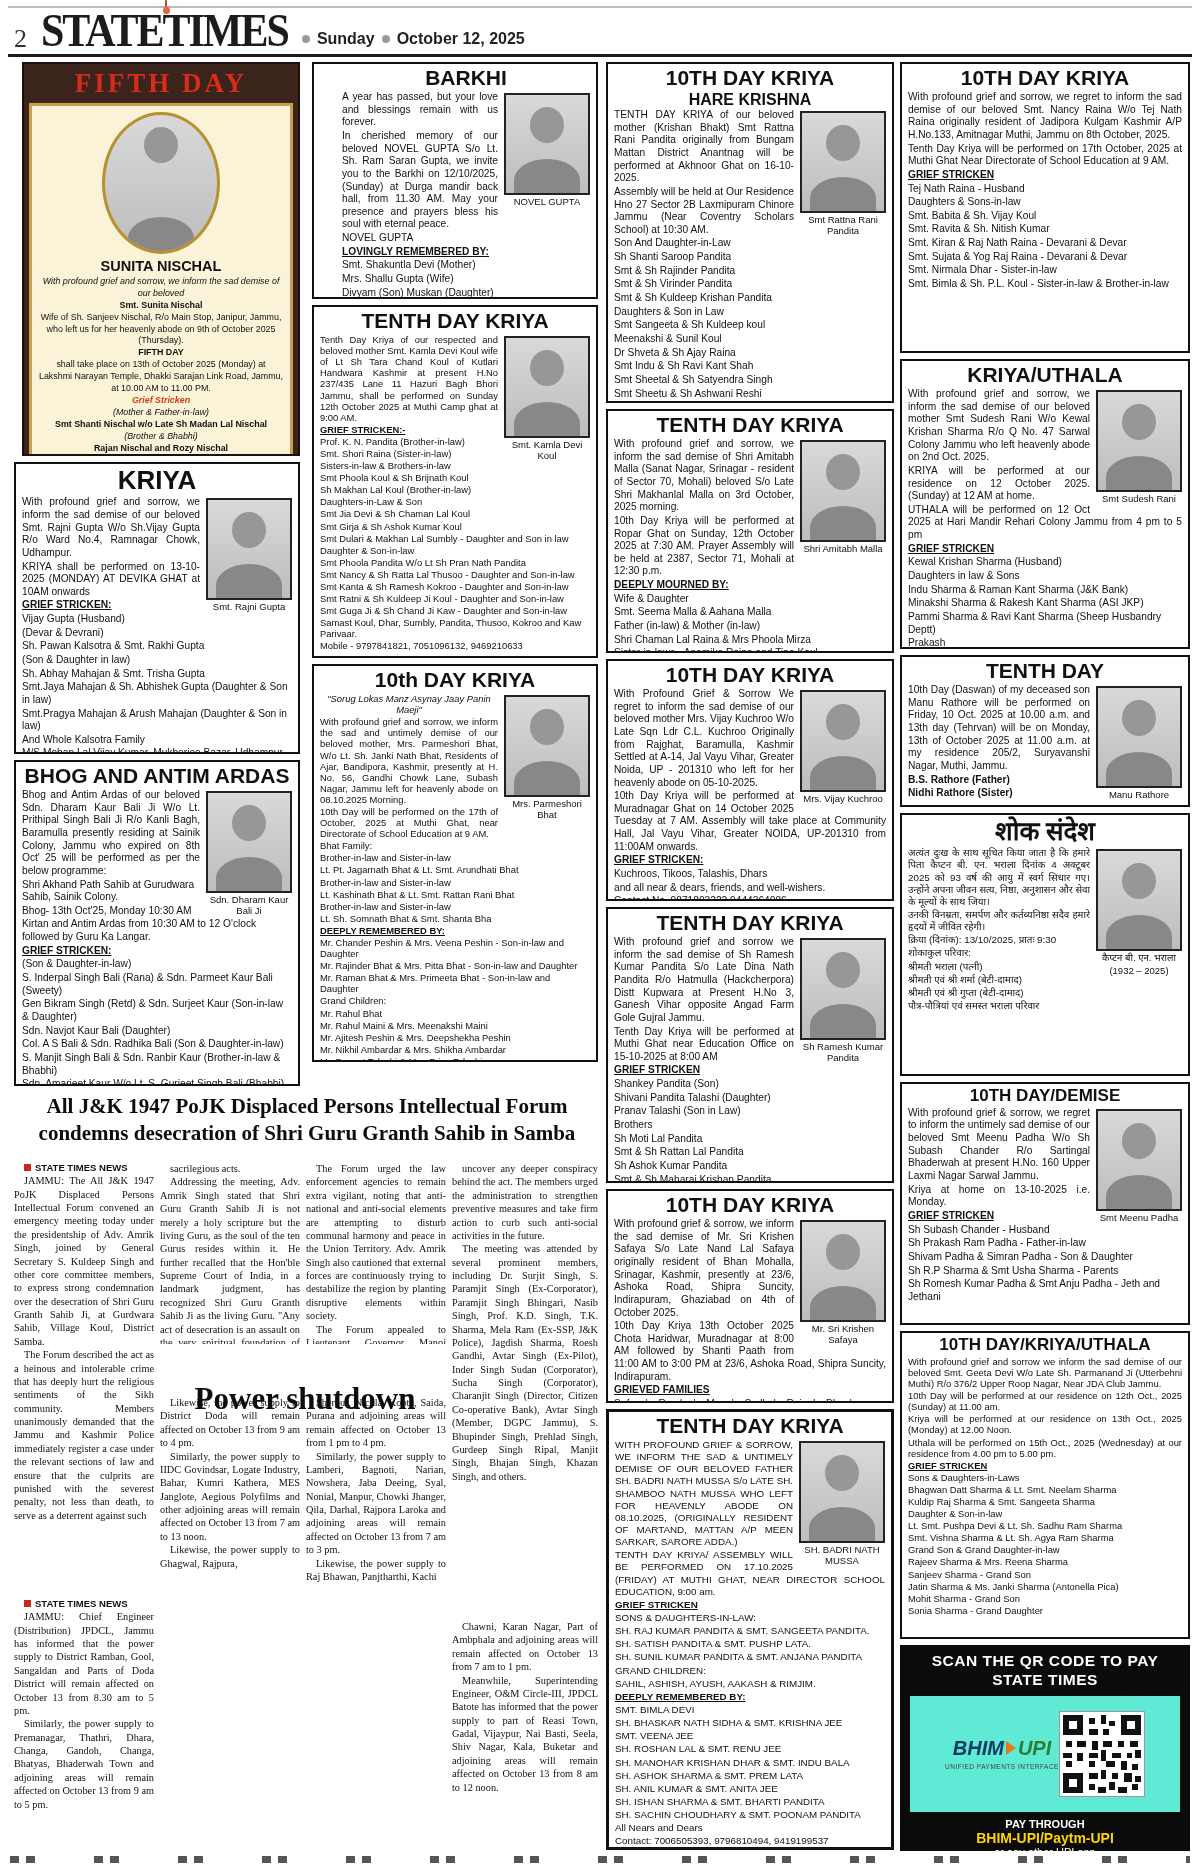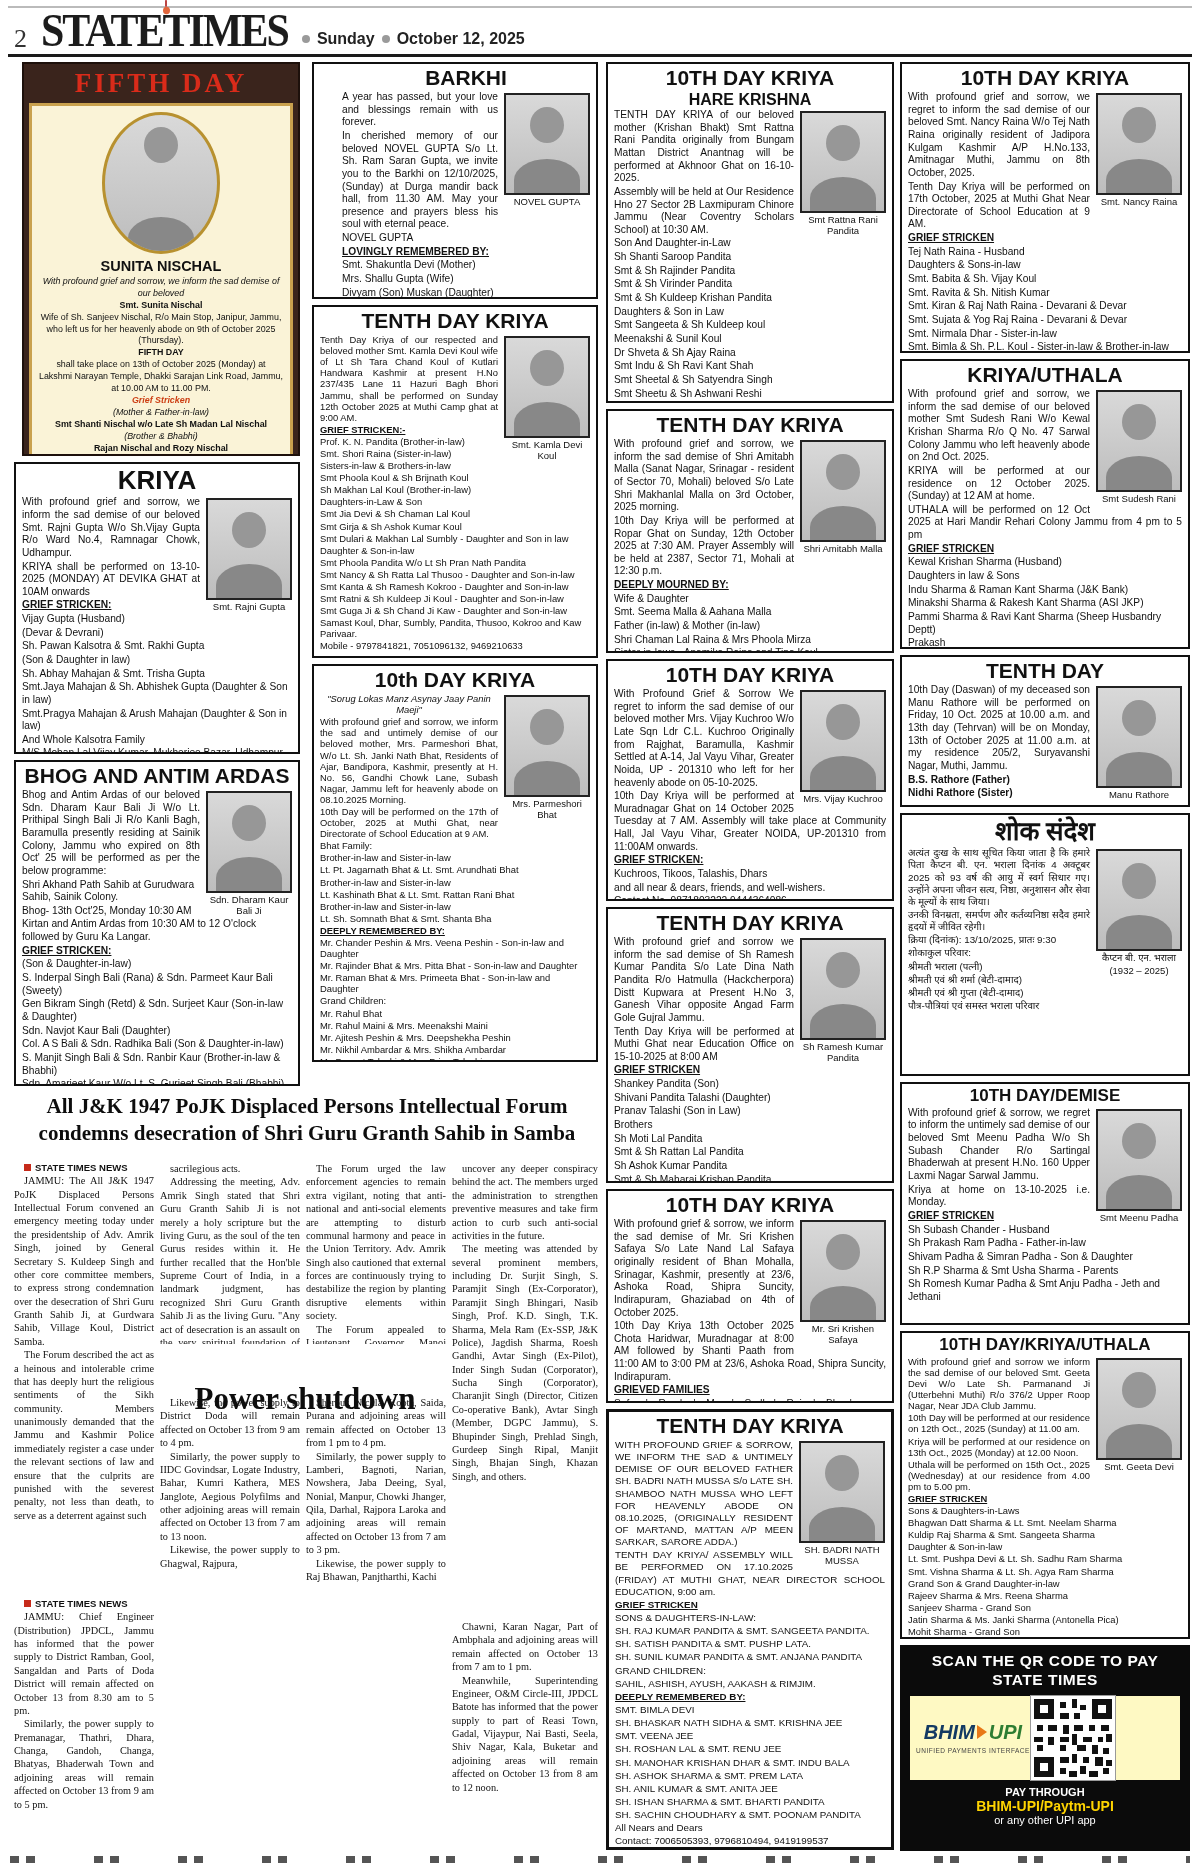--- a/index.html
+++ b/index.html
@@ -84,22 +84,22 @@
   #pojk-col2{left:306px;top:1162px;width:140px;height:182px;}
   #pojk-col3{left:452px;top:1162px;width:146px;height:440px;}
   #power-col0{left:14px;top:1598px;width:140px;height:262px;}
   #power-col1{left:160px;top:1396px;width:140px;height:464px;}
   #power-col2{left:306px;top:1396px;width:140px;height:464px;}
   #power-col3{left:452px;top:1620px;width:146px;height:240px;}
   
   #qr-box{position:absolute;left:900px;top:1645px;width:290px;height:206px;background:#0b0b0b;color:#fff;
           box-sizing:border-box;padding:6px 8px;text-align:center;}
   .qr-head{font-weight:bold;font-size:15.5px;line-height:1.25;letter-spacing:.5px;}
-  .qr-panel{display:flex;align-items:center;justify-content:flex-start;background:#fef9c3;color:#111;
-            margin:6px 2px;padding:4px 6px;height:84px;box-sizing:border-box;}
+  .qr-panel{display:flex;align-items:center;justify-content:center;background:#5eead4;color:#111;
+            margin:6px 2px;padding:4px 6px;height:116px;box-sizing:border-box;}
   .bhim-row{font-weight:bold;font-style:italic;font-size:20px;white-space:nowrap;}
   .bhim-t{color:#133a63;}
   .upi-t{color:#2e7d32;}
   .bhim-arrow{display:inline-block;width:0;height:0;border-top:7px solid transparent;border-bottom:7px solid transparent;
               border-left:10px solid #e87817;margin:0 2px;}
   .upi-sub{font-size:6.5px;letter-spacing:.5px;color:#444;margin-top:3px;}
   .qr-code{width:84px;height:84px;background:#fff;border:1px solid #999;}
   .qr-foot .f1{font-weight:bold;font-size:11px;margin-top:2px;}
   .qr-foot .f2{font-weight:bold;font-size:14px;color:#ffd400;}
   .qr-foot .f3{font-size:11px;}
@@ -382,24 +382,20 @@
           <p class="ln-l">SH. ANIL KUMAR &amp; SMT. ANITA JEE</p>
           <p class="ln-l">SH. ISHAN SHARMA &amp; SMT. BHARTI PANDITA</p>
           <p class="ln-l">SH. SACHIN CHOUDHARY &amp; SMT. POONAM PANDITA</p>
           <p class="ln-l">All Nears and Dears</p>
           <p class="ln-l">Contact: 7006505393, 9796810494, 9419199537</p>
         </div>
       </div>
       <div class="notice" id="notice-nancy">
         <h3 class="n-title">10TH DAY KRIYA</h3>
         <div class="n-body clearfix">
-          <div class="photo-wrap">
-            <div class="photo"></div>
-            <div class="photo-cap">Smt. Nancy Raina</div>
-          </div>
           <p class="ln-j">With profound grief and sorrow, we regret to inform the sad demise of our beloved Smt. Nancy Raina W/o Tej Nath Raina originally resident of Jadipora Kulgam Kashmir A/P H.No.133, Amitnagar Muthi, Jammu on 8th October, 2025.</p>
           <p class="ln-j">Tenth Day Kriya will be performed on 17th October, 2025 at Muthi Ghat Near Directorate of School Education at 9 AM.</p>
           <p class="ln-u">GRIEF STRICKEN</p>
           <p class="ln-l">Tej Nath Raina - Husband</p>
           <p class="ln-l">Daughters &amp; Sons-in-law</p>
           <p class="ln-l">Smt. Babita &amp; Sh. Vijay Koul</p>
           <p class="ln-l">Smt. Ravita &amp; Sh. Nitish Kumar</p>
           <p class="ln-l">Smt. Kiran &amp; Raj Nath Raina - Devarani &amp; Devar</p>
           <p class="ln-l">Smt. Sujata &amp; Yog Raj Raina - Devarani &amp; Devar</p>
           <p class="ln-l">Smt. Nirmala Dhar - Sister-in-law</p>
@@ -468,24 +464,20 @@
           <p class="ln-l">Sh Subash Chander - Husband</p>
           <p class="ln-l">Sh Prakash Ram Padha - Father-in-law</p>
           <p class="ln-l">Shivam Padha &amp; Simran Padha - Son &amp; Daughter</p>
           <p class="ln-l">Sh R.P Sharma &amp; Smt Usha Sharma - Parents</p>
           <p class="ln-l">Sh Romesh Kumar Padha &amp; Smt Anju Padha - Jeth and Jethani</p>
         </div>
       </div>
       <div class="notice v-longtitle v-small" id="notice-geeta">
         <h3 class="n-title">10TH DAY/KRIYA/UTHALA</h3>
         <div class="n-body clearfix">
-          <div class="photo-wrap">
-            <div class="photo"></div>
-            <div class="photo-cap">Smt. Geeta Devi</div>
-          </div>
           <p class="ln-j">With profound grief and sorrow we inform the sad demise of our beloved Smt. Geeta Devi W/o Late Sh. Parmanand Ji (Utterbehni Muthi) R/o 376/2 Upper Roop Nagar, Near JDA Club Jammu.</p>
           <p class="ln-j">10th Day will be performed at our residence on 12th Oct., 2025 (Sunday) at 11.00 am.</p>
           <p class="ln-j">Kriya will be performed at our residence on 13th Oct., 2025 (Monday) at 12.00 Noon.</p>
           <p class="ln-j">Uthala will be performed on 15th Oct., 2025 (Wednesday) at our residence from 4.00 pm to 5.00 pm.</p>
           <p class="ln-u">GRIEF STRICKEN</p>
           <p class="ln-l">Sons &amp; Daughters-in-Laws</p>
           <p class="ln-l">Bhagwan Datt Sharma &amp; Lt. Smt. Neelam Sharma</p>
           <p class="ln-l">Kuldip Raj Sharma &amp; Smt. Sangeeta Sharma</p>
           <p class="ln-l">Daughter &amp; Son-in-law</p>
           <p class="ln-l">Lt. Smt. Pushpa Devi &amp; Lt. Sh. Sadhu Ram Sharma</p>

